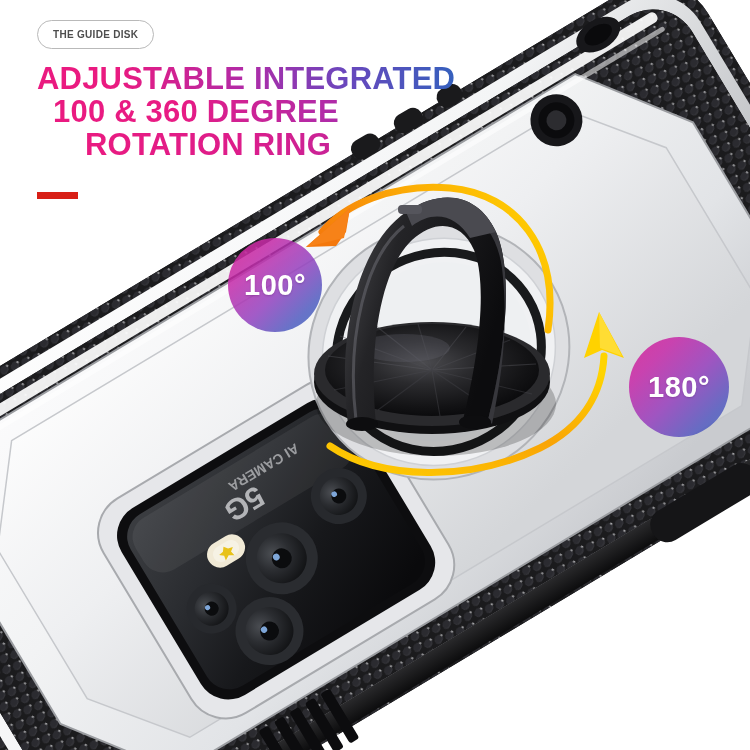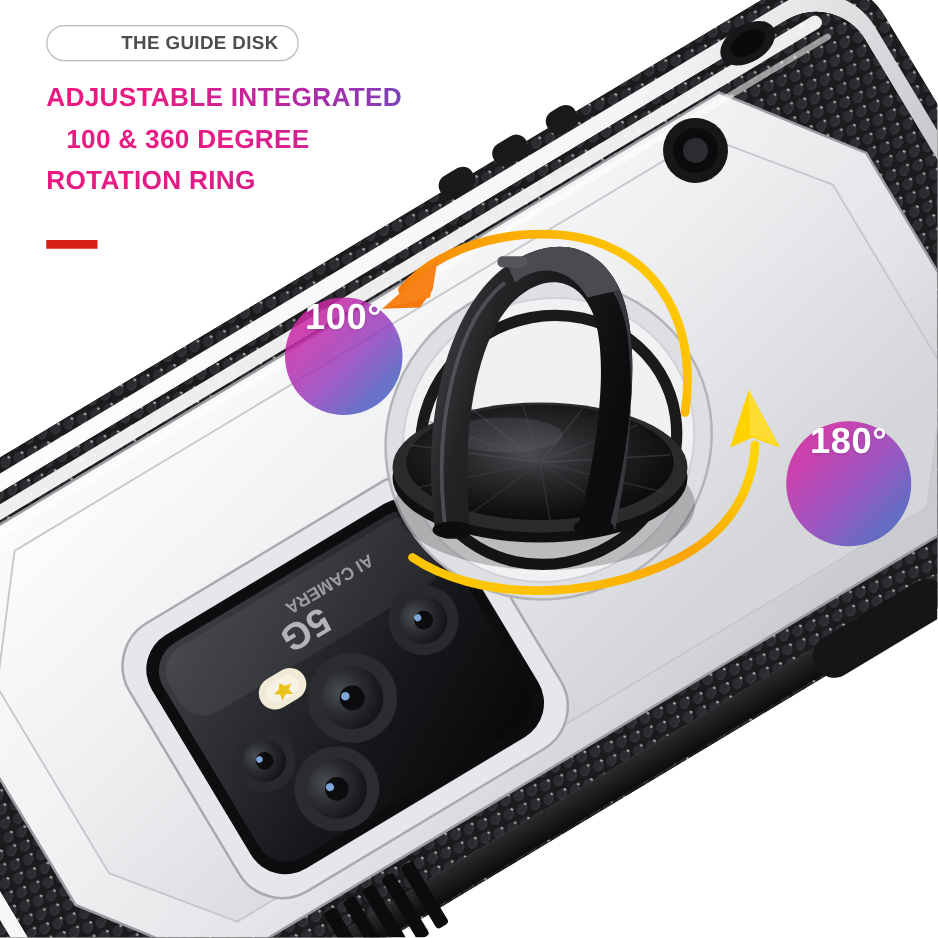--- a/index.html
+++ b/index.html
@@ -34,38 +34,37 @@
     height: 29px;
     padding: 0 15px;
     border: 1.6px solid #b9b9b9;
     border-radius: 16px;
     display: flex;
     align-items: center;
     background: rgba(255,255,255,0.92);
     box-sizing: border-box;
   }
   #badge-pill span {
-    font-size: 15px;
+    font-size: 10px;
     font-weight: bold;
     letter-spacing: 0.3px;
     color: #4d4d4d;
     white-space: nowrap;
     font-family: "Liberation Sans", sans-serif;
-    margin-left: 44px;
   }
 
   #headline {
     position: absolute;
     left: 37px;
     top: 62px;
     width: 440px;
   }
   #headline .hl {
     display: block;
-    font-size: 21px;
+    font-size: 31px;
     line-height: 33px;
     font-weight: bold;
     letter-spacing: 0.2px;
     white-space: nowrap;
     font-family: "Liberation Sans", sans-serif;
     background: linear-gradient(90deg, #ea1a80 0%, #ea1a80 18%, #b02ba8 48%, #6a47bd 70%, #2a65bd 100%);
     -webkit-background-clip: text;
     background-clip: text;
     color: transparent;
     -webkit-text-fill-color: transparent;
@@ -76,37 +75,38 @@
     background-clip: text;
     color: transparent;
     margin-left: 16px;
     -webkit-text-fill-color: transparent;
   }
   #headline .hl.l3 {
     background: linear-gradient(90deg, #ea1a80 0%, #dd1d8b 40%, #a72daa 100%);
     -webkit-background-clip: text;
     background-clip: text;
     color: transparent;
+    margin-left: 48px;
     -webkit-text-fill-color: transparent;
   }
   #accent-rule {
     position: absolute;
     left: 37px;
     top: 192px;
     width: 41px;
     height: 7px;
     background: #d81f16;
   }
 
   
   .callout {
     position: absolute;
     border-radius: 50%;
     display: flex;
-    align-items: flex-start;
+    align-items: center;
     justify-content: center;
     color: #ffffff;
     font-weight: bold;
     font-family: "Liberation Sans", sans-serif;
     letter-spacing: 0.5px;
     text-shadow: 0 1px 2px rgba(60,0,70,0.22);
   }
   #callout-100 {
     left: 228px;
     top: 238px;

